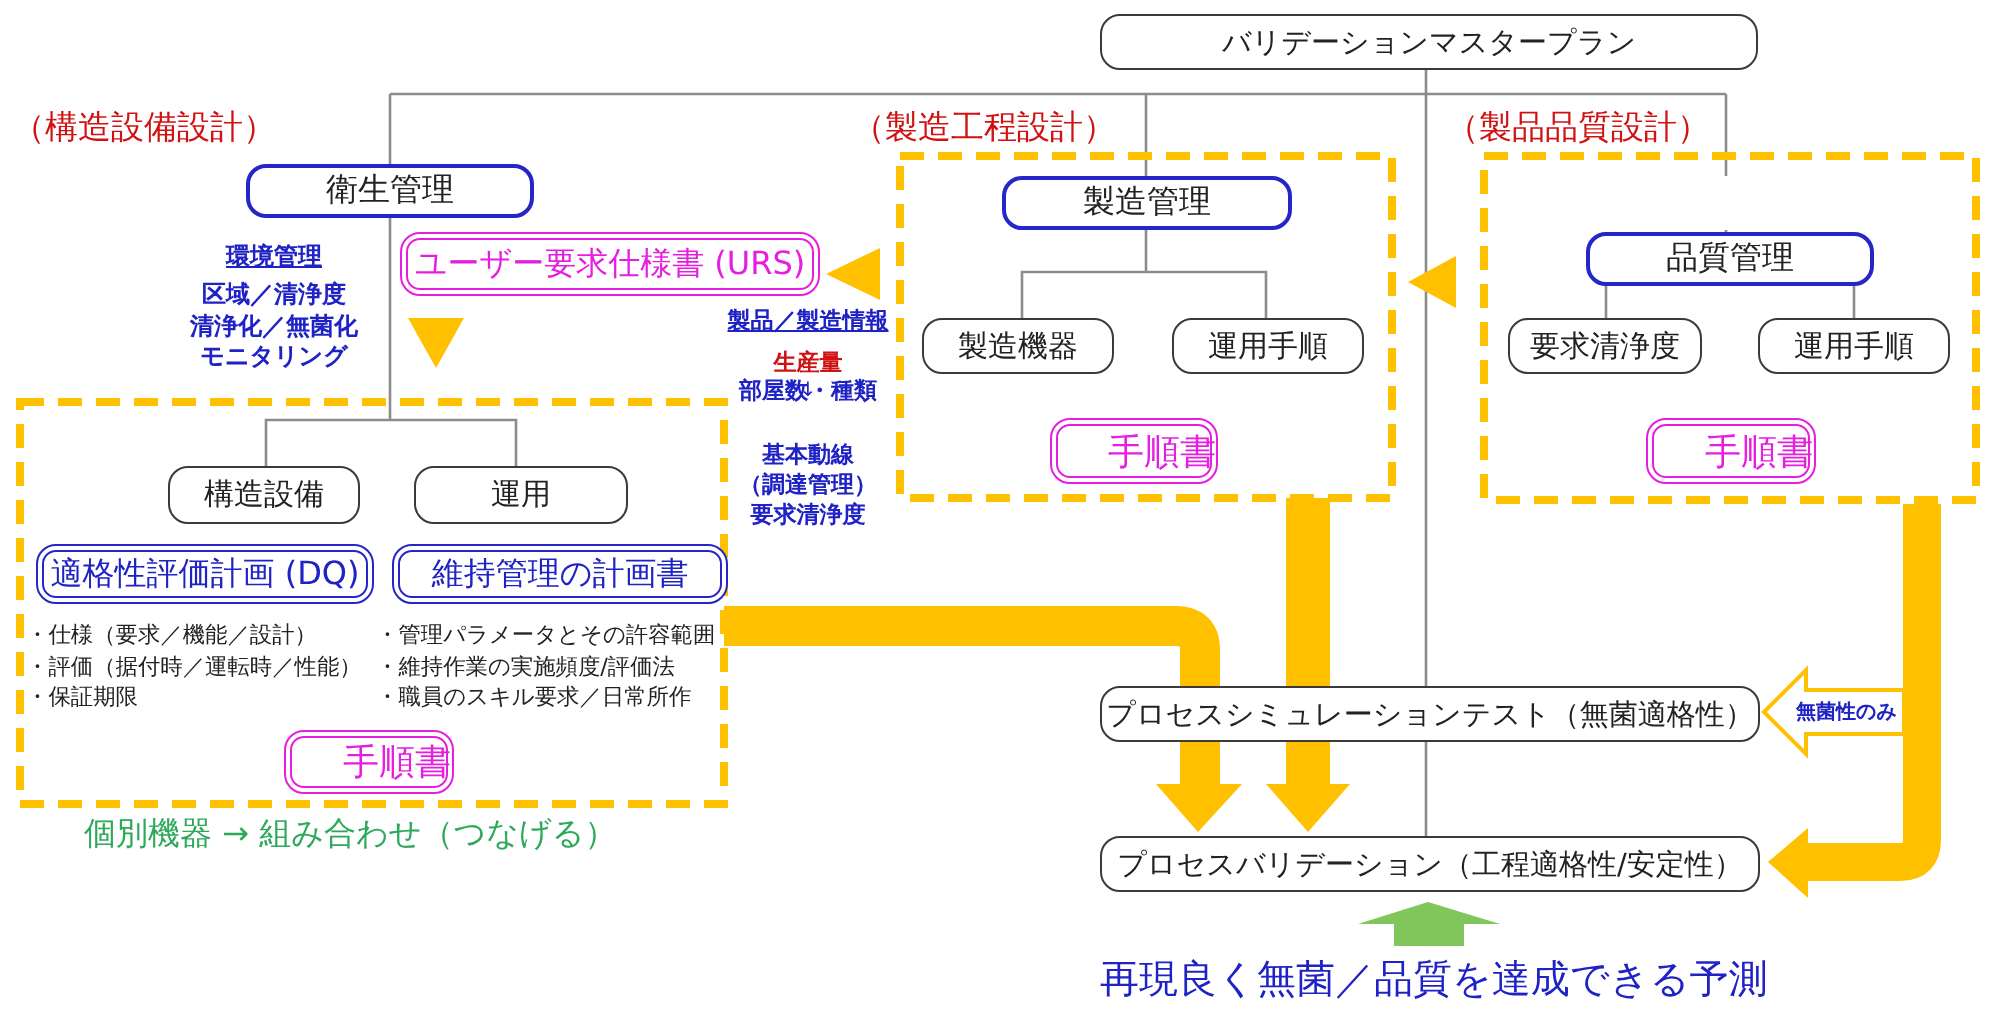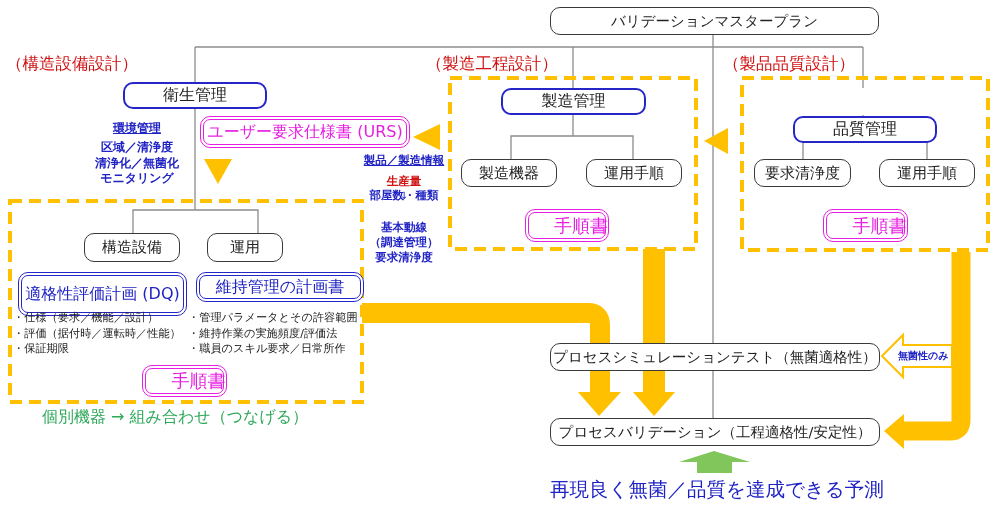--- a/index.html
+++ b/index.html
@@ -87,25 +87,25 @@
 <div class="txt note" style="left:82px;top:155px;">清浄化／無菌化</div>
 <div class="txt note" style="left:82px;top:170px;">モニタリング</div>
 
 <div class="box urs" style="left:200px;top:116px;width:210px;height:32px;">
   <span>ユーザー要求仕様書 (URS)</span>
 </div>
 
 <div class="box plain" style="left:84px;top:233px;width:96px;height:29px;">
   <span>構造設備</span>
 </div>
-<div class="box plain" style="left:207px;top:233px;width:76px;height:29px;">
+<div class="box plain" style="left:207px;top:233px;width:107px;height:29px;">
   <span>運用</span>
 </div>
 
-<div class="box plan" style="left:18px;top:272px;width:169px;height:44px;">
+<div class="box plan" style="left:18px;top:272px;width:169px;height:30px;">
   <span>適格性評価計画 (DQ)</span>
 </div>
 <div class="box plan" style="left:196px;top:272px;width:168px;height:30px;">
   <span>維持管理の計画書</span>
 </div>
 
 <div class="txt bullet" style="left:13px;top:310px;">・仕様（要求／機能／設計）</div>
 <div class="txt bullet" style="left:13px;top:326px;">・評価（据付時／運転時／性能）</div>
 <div class="txt bullet" style="left:13px;top:341px;">・保証期限</div>
 <div class="txt bullet" style="left:188px;top:310px;">・管理パラメータとその許容範囲</div>

